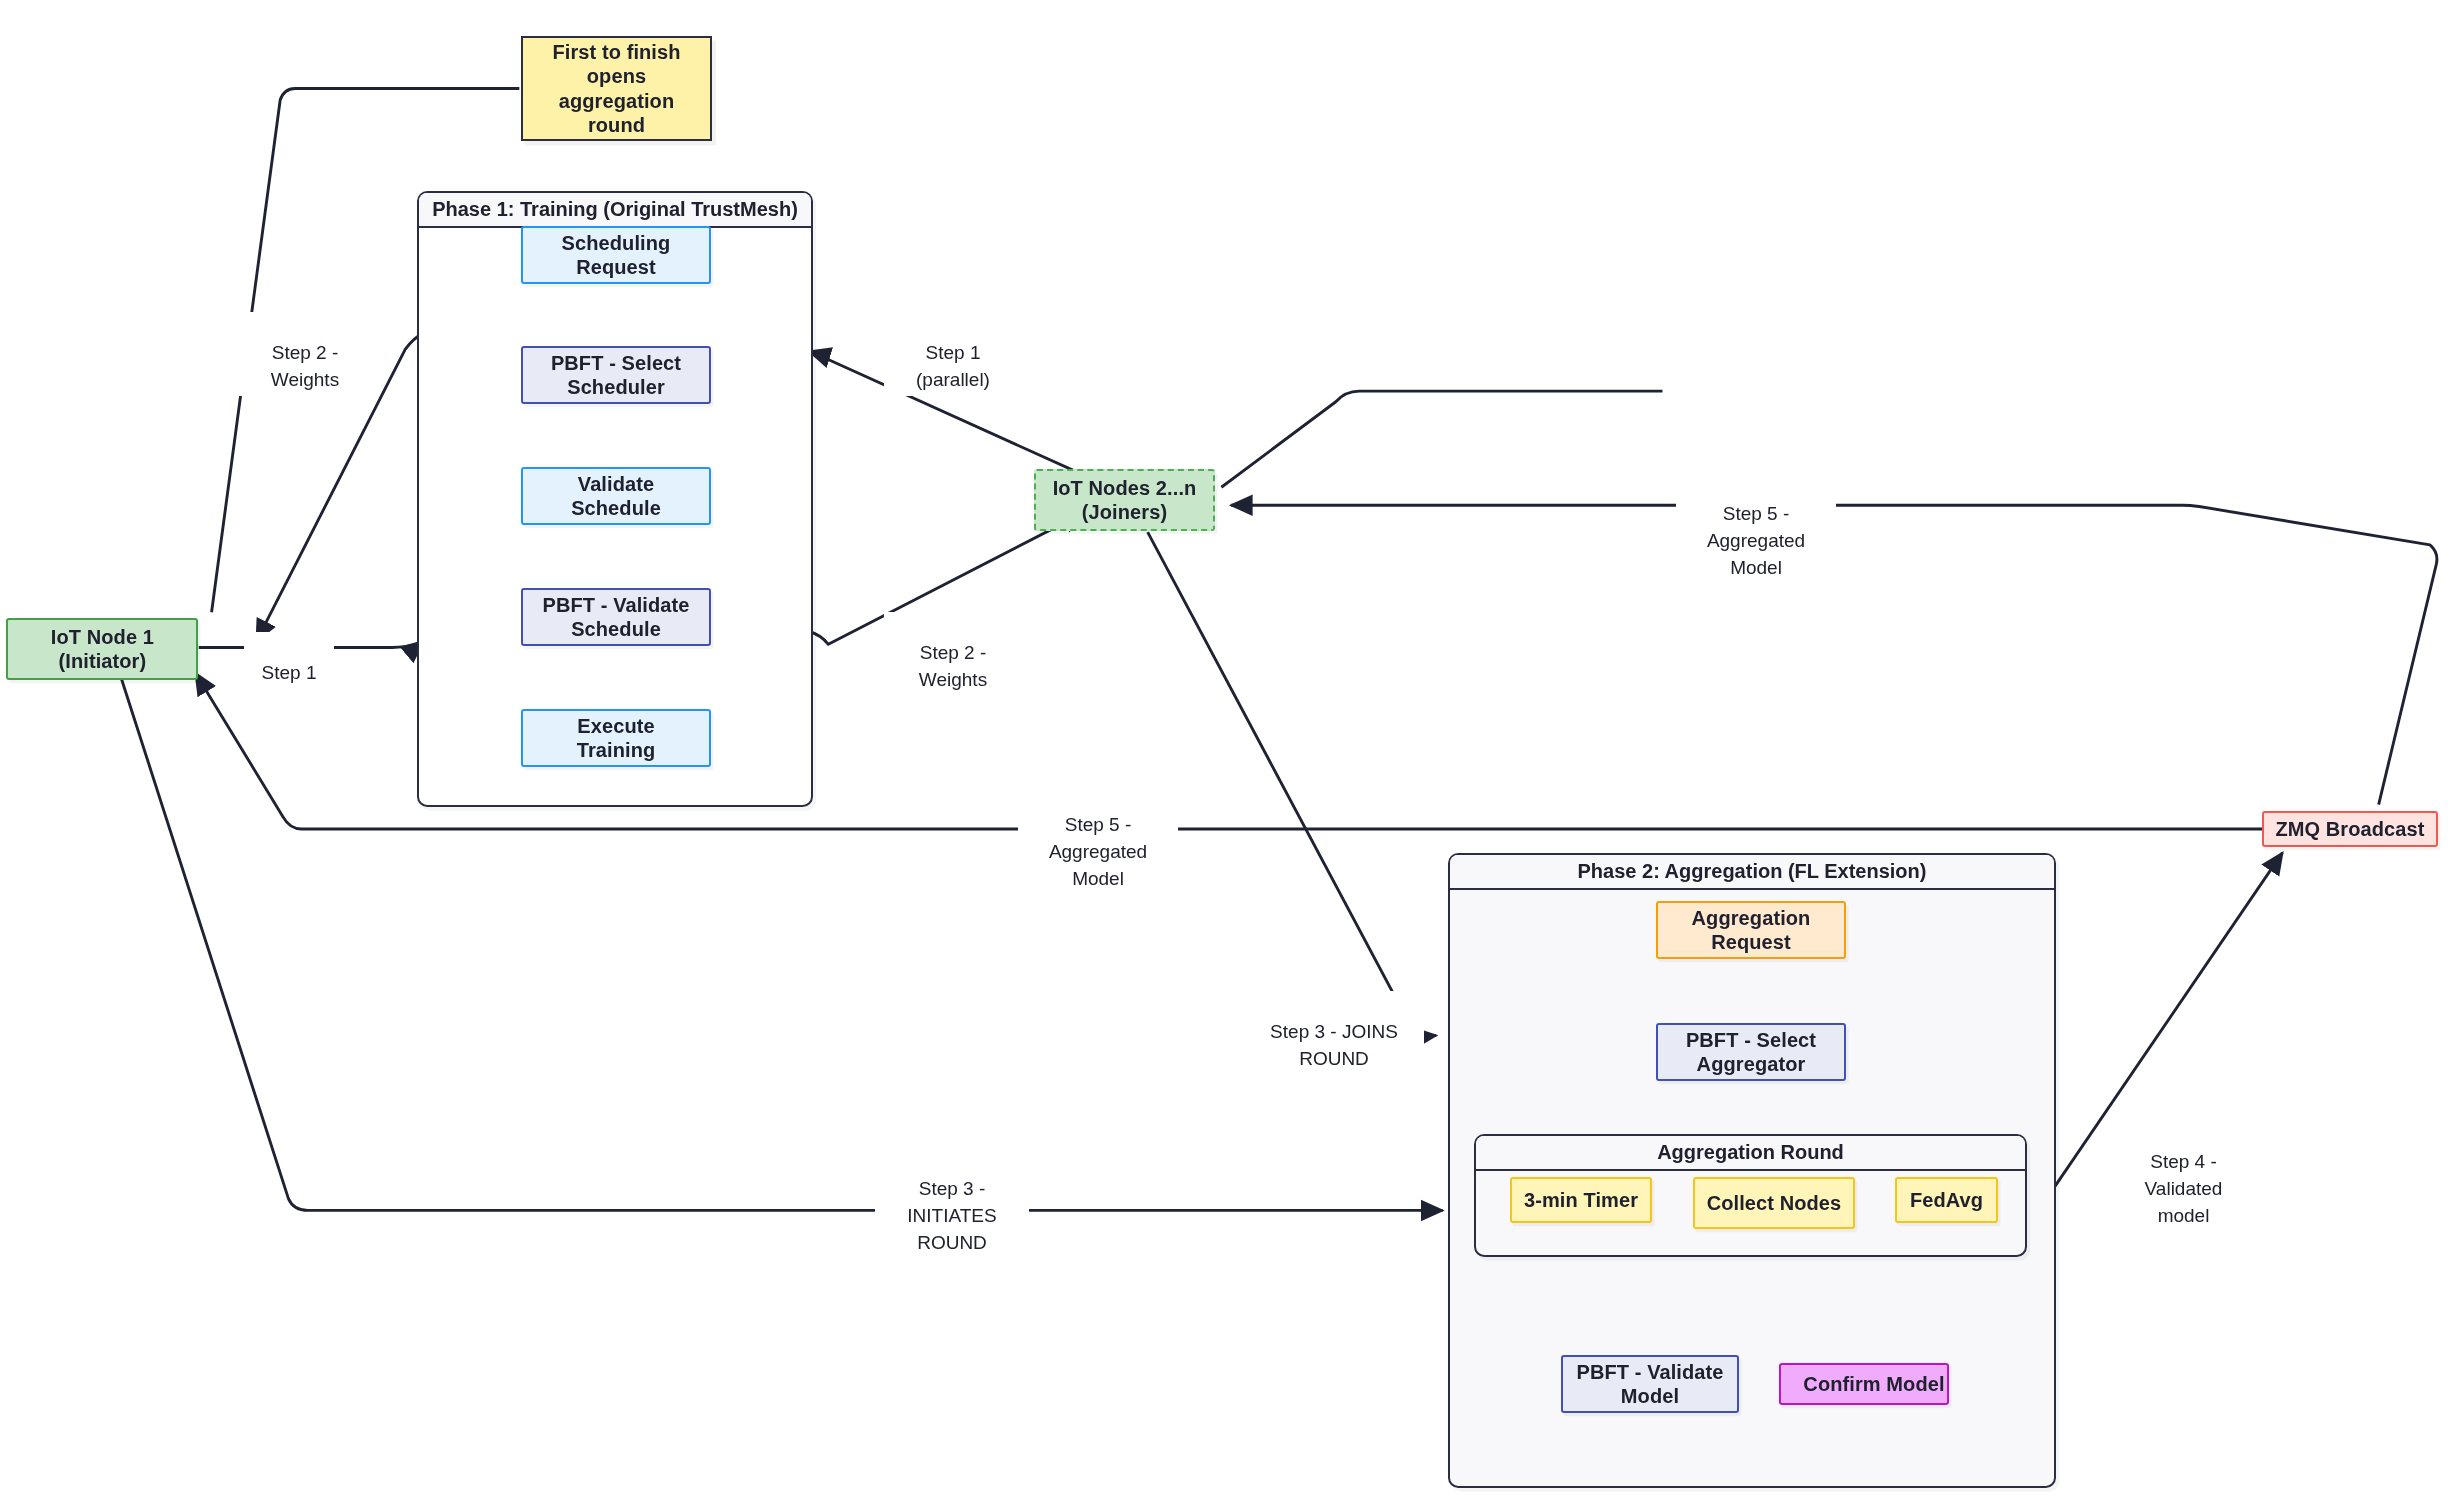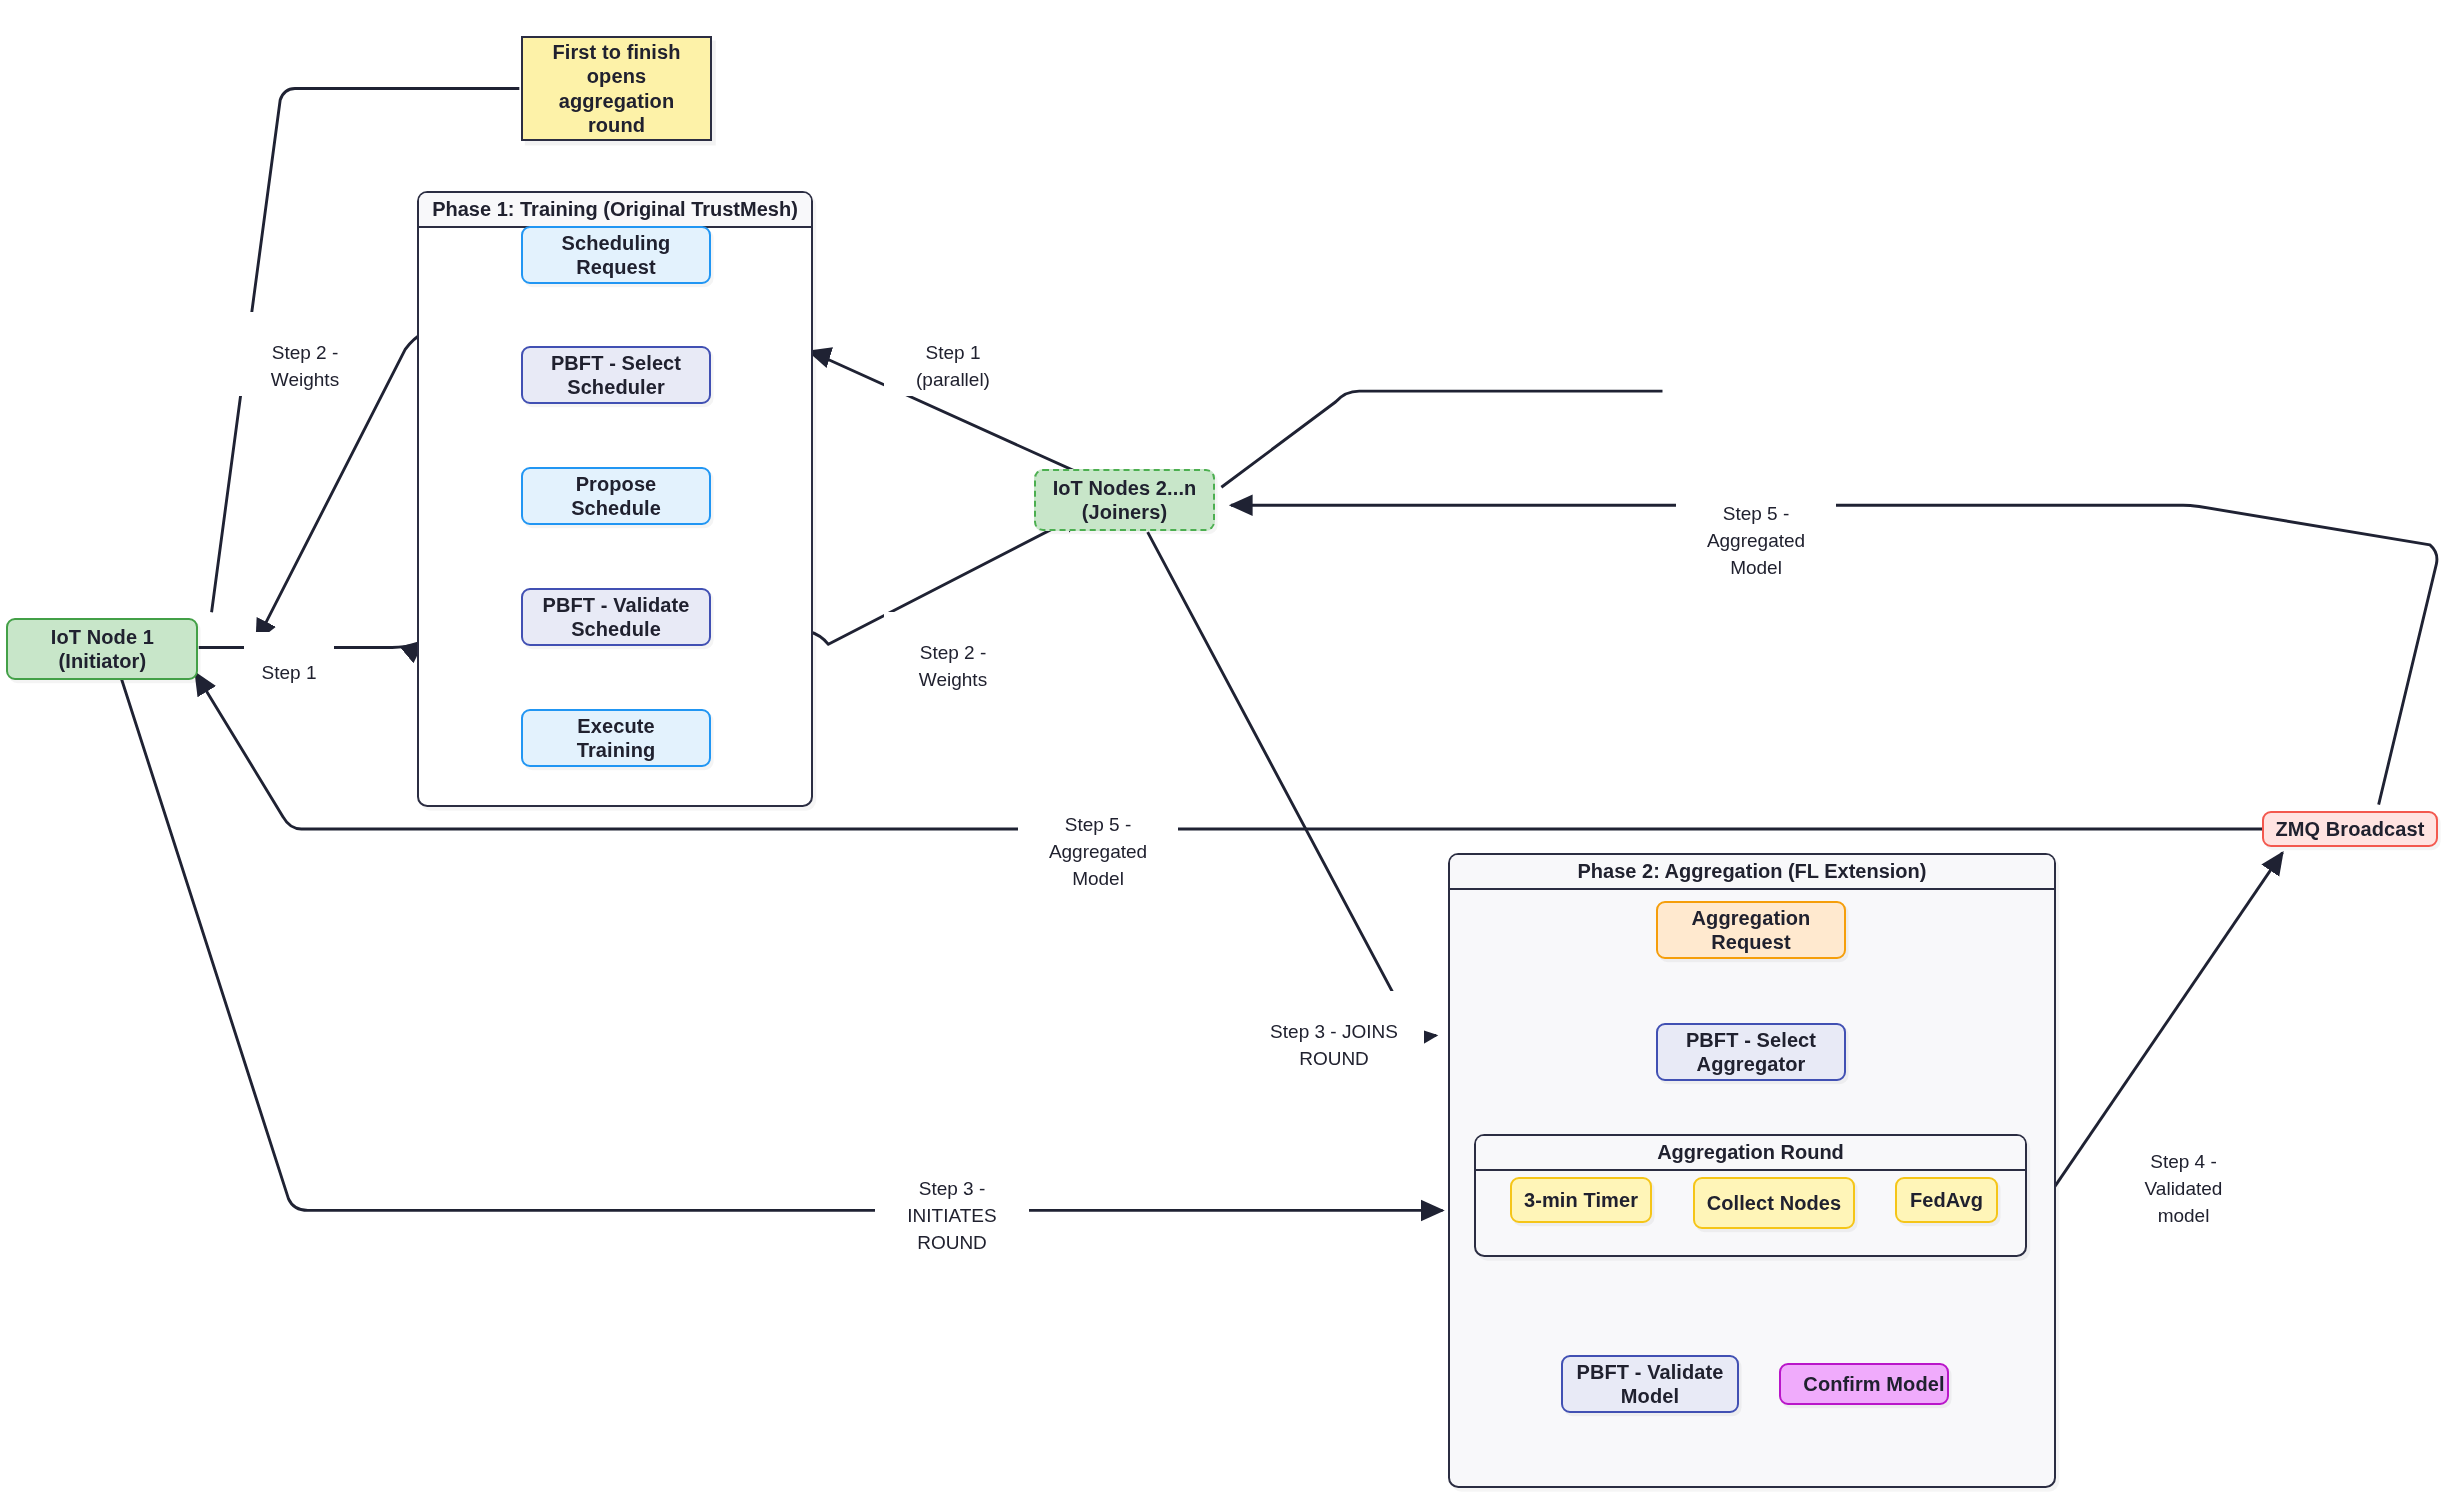--- a/index.html
+++ b/index.html
@@ -4,21 +4,21 @@
 <style>
   html,body{margin:0;padding:0;background:#ffffff;}
   body{width:2462px;height:1497px;position:relative;overflow:hidden;
        font-family:"Liberation Sans", sans-serif;color:#20212f;}
   #canvas{position:absolute;inset:0;width:2462px;height:1497px;}
   svg.edges{position:absolute;left:0;top:0;width:2462px;height:1497px;overflow:visible;}
 
   
   .node{position:absolute;box-sizing:border-box;display:flex;align-items:center;
         justify-content:center;text-align:center;line-height:1.22;
-        border-radius:9px;border-width:2.6px;border-style:solid;
+        border-radius:3px;border-width:2.6px;border-style:solid;
         font-weight:700;letter-spacing:0.1px;
         box-shadow:2.6px 3.2px 0 rgba(0,0,0,.045);z-index:5;}
   .node span{display:block;white-space:pre-line;}
 
   .n-blue   {background:#e3f2fd;border-color:#2196f3;}
   .n-indigo {background:#e8eaf6;border-color:#4150b3;}
   .n-green  {background:#c8e6c9;border-color:#43a047;}
   .n-greendash{background:#c8e6c9;border-color:#4caf50;border-style:dashed;}
   .n-orange {background:#ffe9cf;border-color:#f59e0b;}
   .n-yellow {background:#fff5b8;border-color:#f5c518;}
@@ -141,21 +141,21 @@
     <span>Scheduling
 Request</span>
   </div>
 
   <div class="node n-indigo" style="left:521px;top:346px;width:190px;height:58px;font-size:20px;">
     <span>PBFT - Select
 Scheduler</span>
   </div>
 
   <div class="node n-blue" style="left:521px;top:467px;width:190px;height:58px;font-size:20px;">
-    <span>Propose
+    <span>Validate
 Schedule</span>
   </div>
 
   <div class="node n-indigo" style="left:521px;top:588px;width:190px;height:58px;font-size:20px;">
     <span>PBFT - Validate
 Schedule</span>
   </div>
 
   <div class="node n-blue" style="left:521px;top:709px;width:190px;height:58px;font-size:20px;">
     <span>Execute

